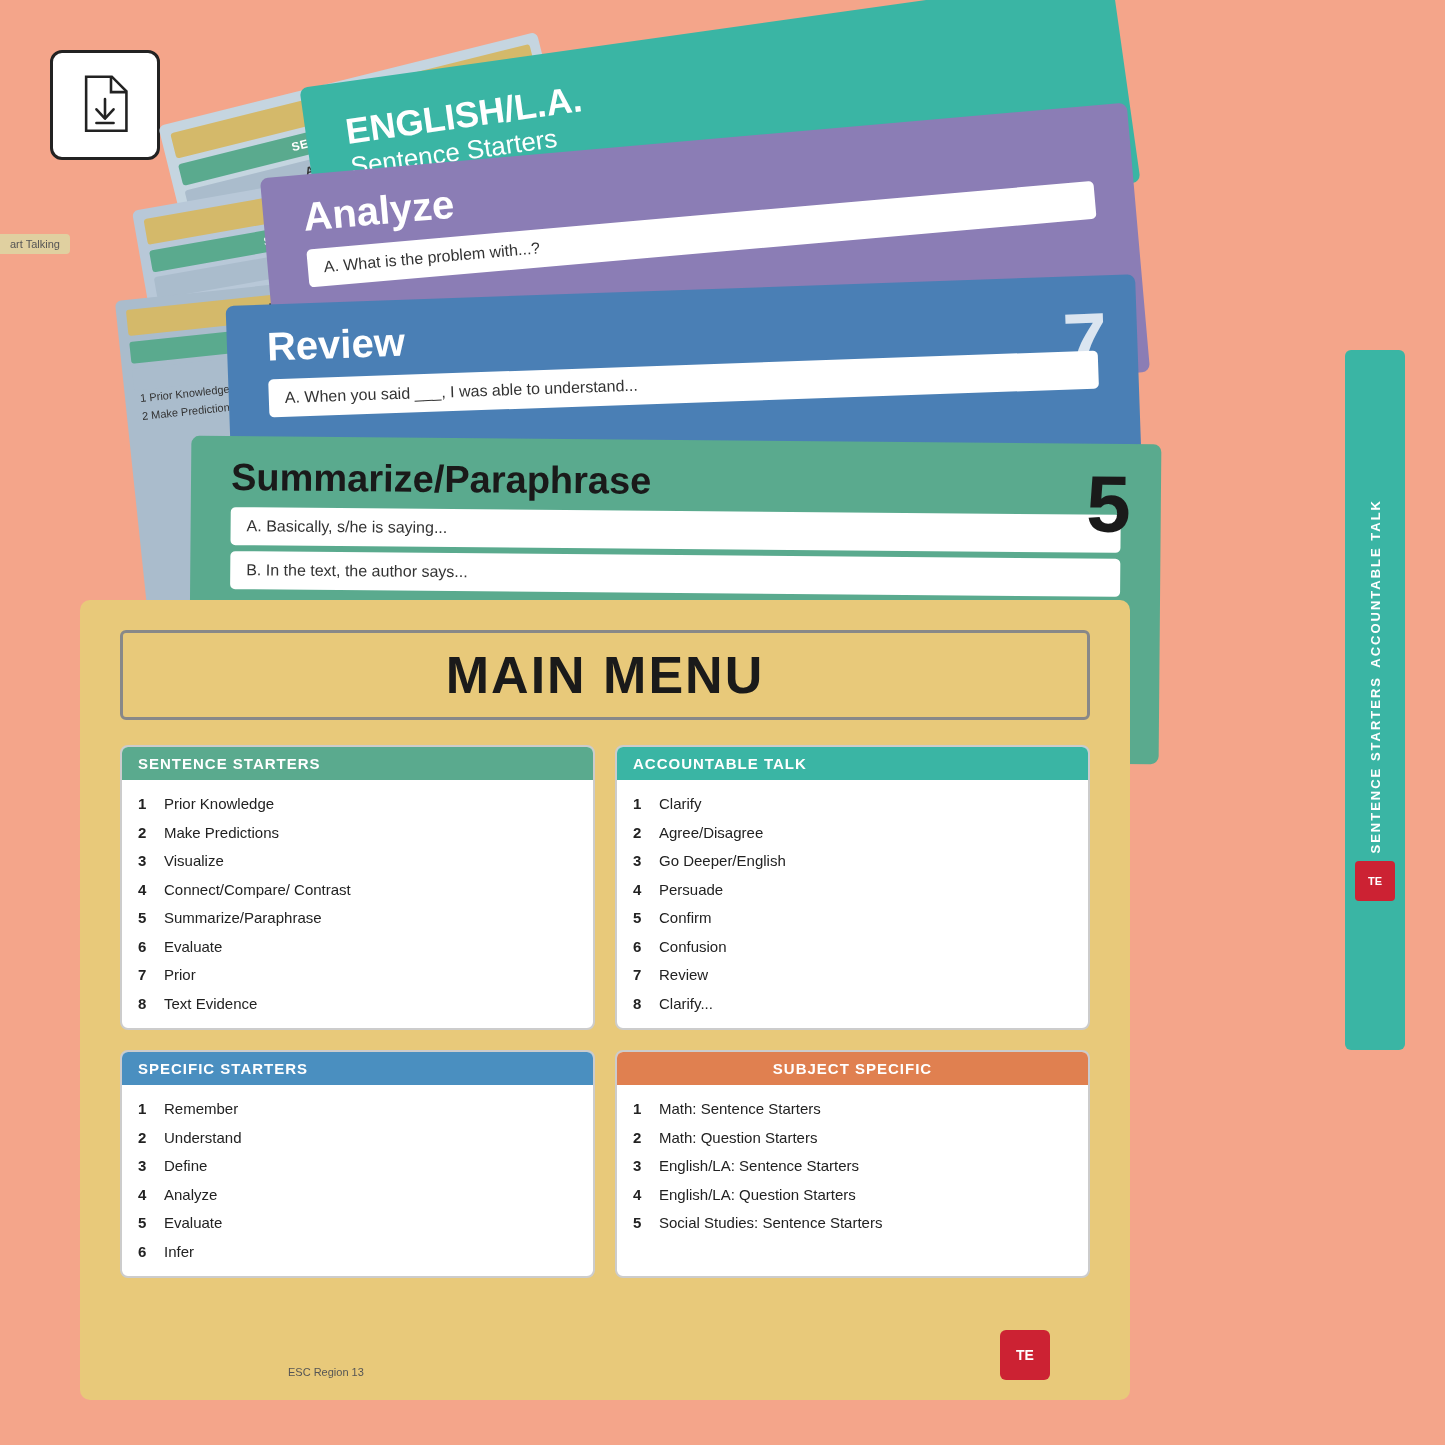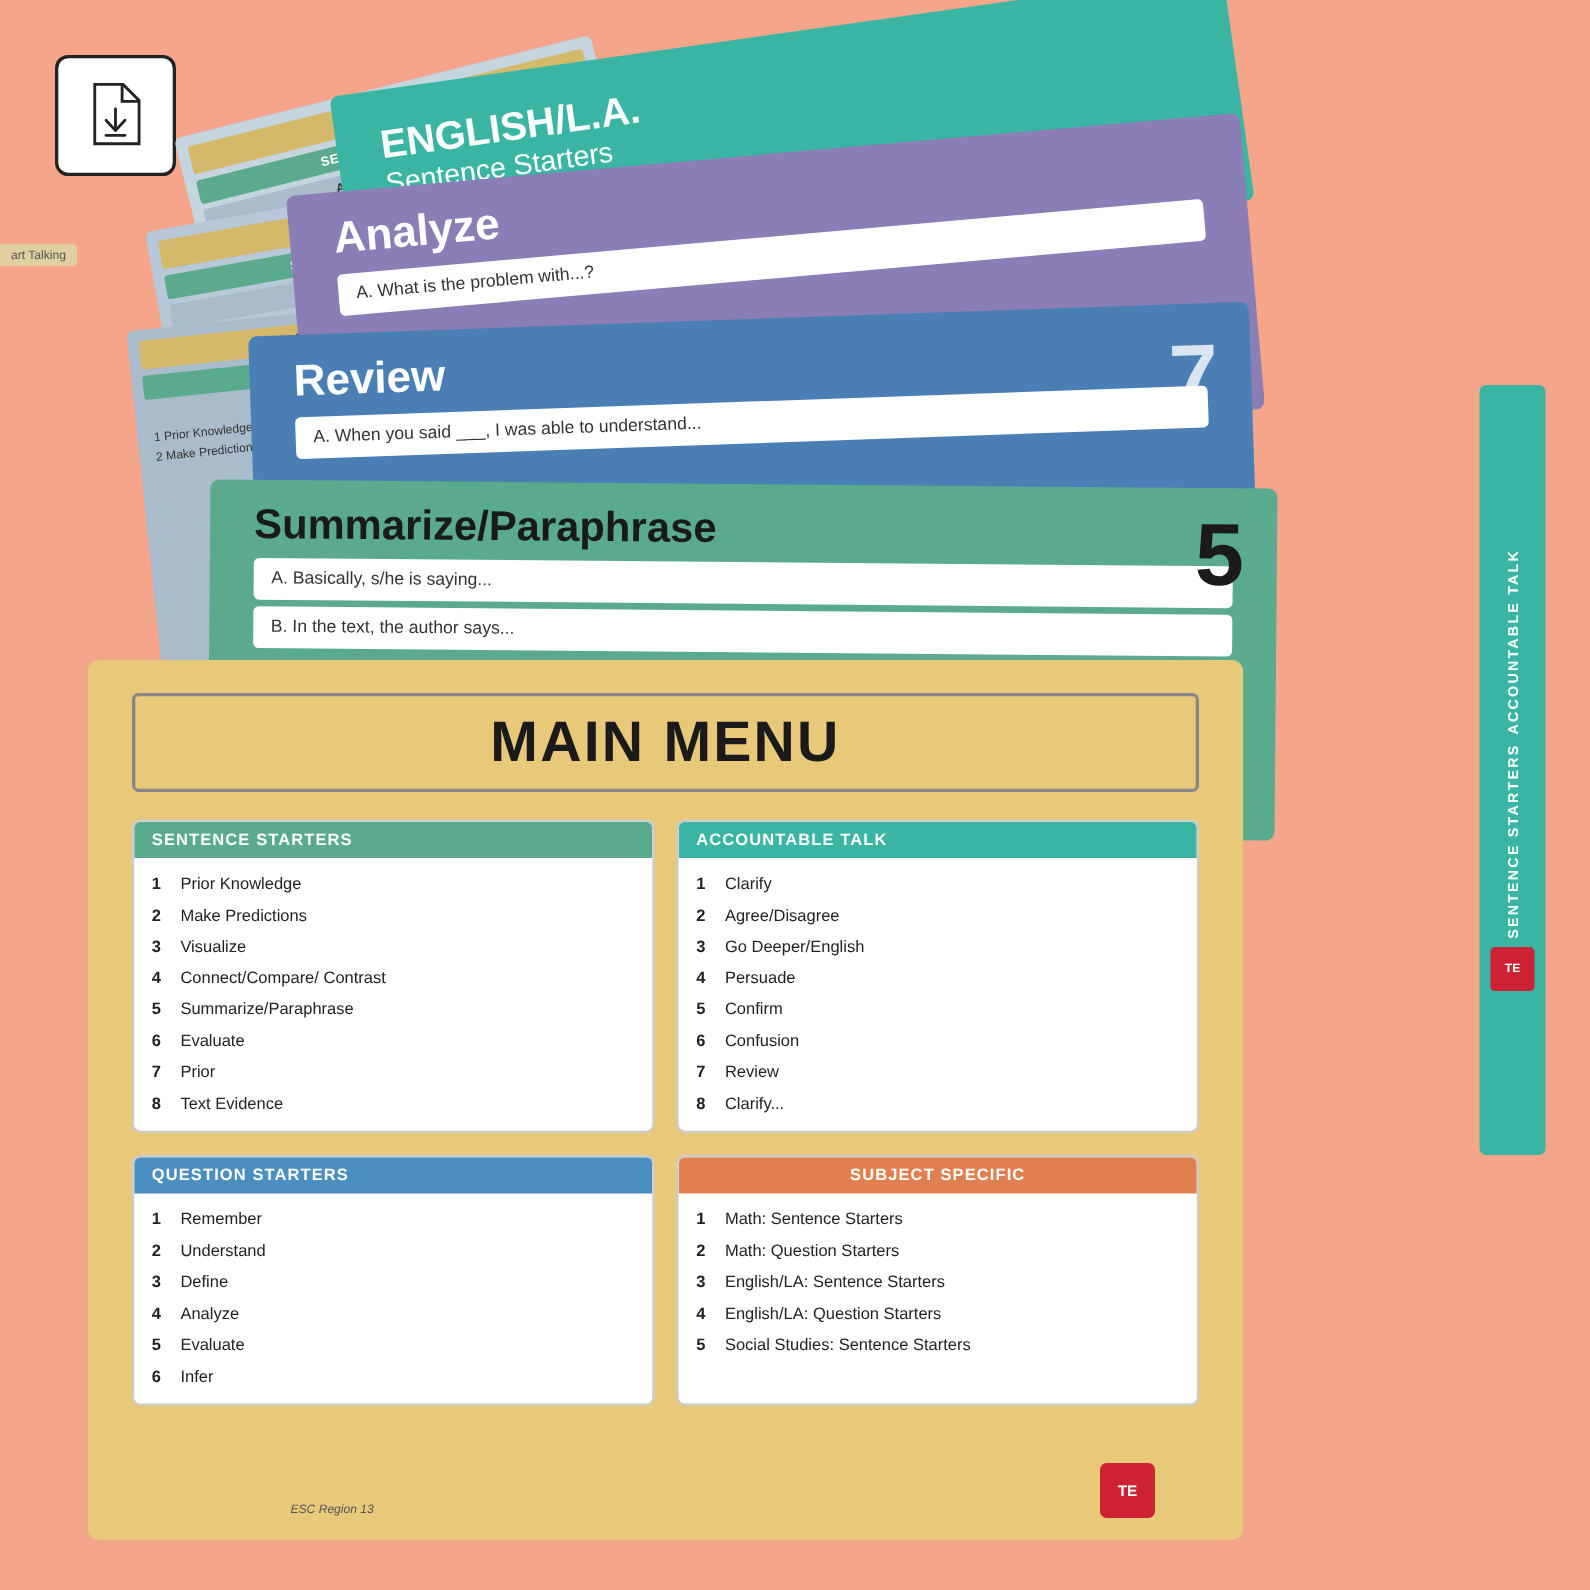--- a/index.html
+++ b/index.html
@@ -349,31 +349,30 @@
       justify-content: center;
       color: white;
       font-weight: 900;
       font-size: 14px;
     }
 
     
     .region-label {
       position: absolute;
       bottom: 22px;
-      left: 184px;
+      left: 208px;
       font-size: 11px;
       color: #555;
-      font-style: italic;
     }
 
     
     .start-talking {
       position: absolute;
       left: 0;
-      top: 222px;
+      top: 234px;
       background: #e0d0a0;
       padding: 4px 10px;
       font-size: 11px;
       color: #555;
       border-radius: 0 4px 4px 0;
       z-index: 5;
     }
   </style>
 </head>
 <body>
@@ -512,21 +511,21 @@
             <span>Review</span>
           </div>
         <div class="item">
             <span class="num">8</span>
             <span>Clarify...</span>
           </div>
       </div>
     </div>
 
     <div class="main-section">
-      <div class="section-header blue">QUESTION STARTERS</div>
+      <div class="section-header blue">SPECIFIC STARTERS</div>
       <div class="section-body">
         <div class="item">
             <span class="num">1</span>
             <span>Remember</span>
           </div>
         <div class="item">
             <span class="num">2</span>
             <span>Understand</span>
           </div>
         <div class="item">

